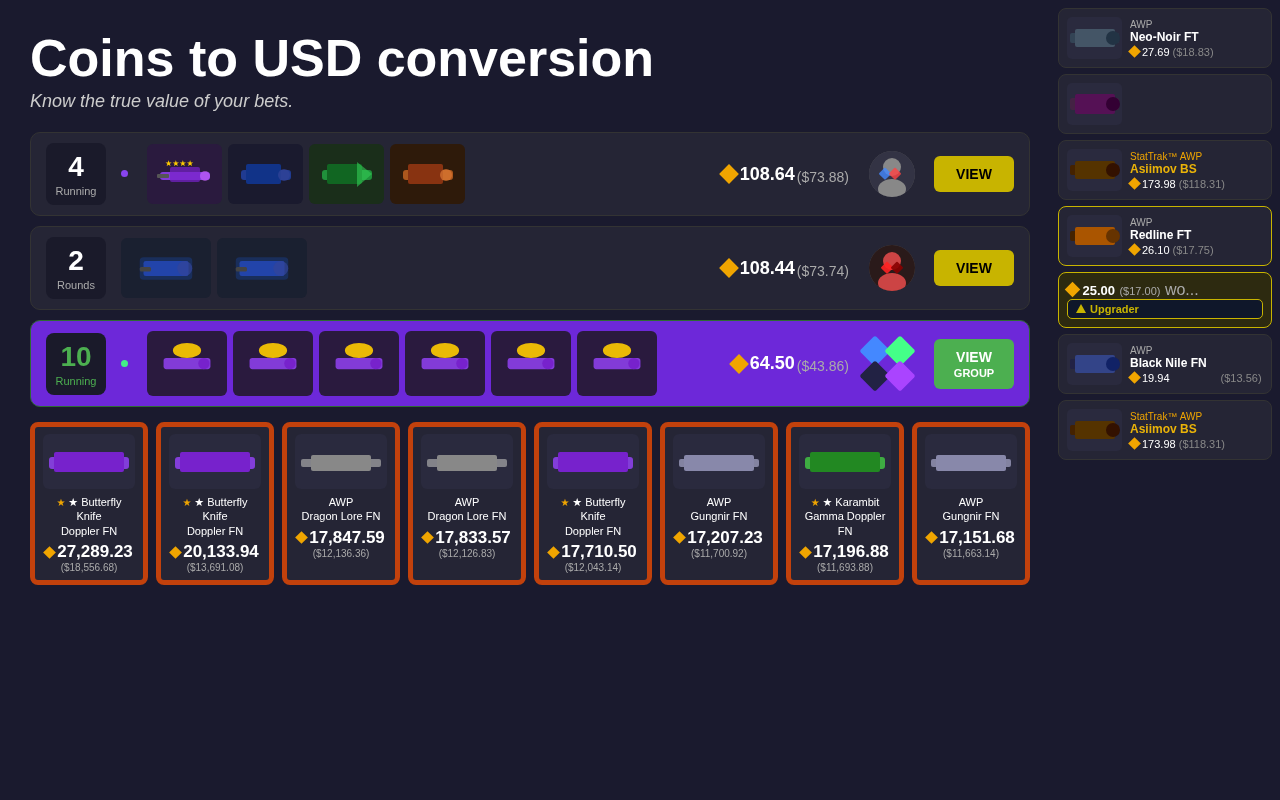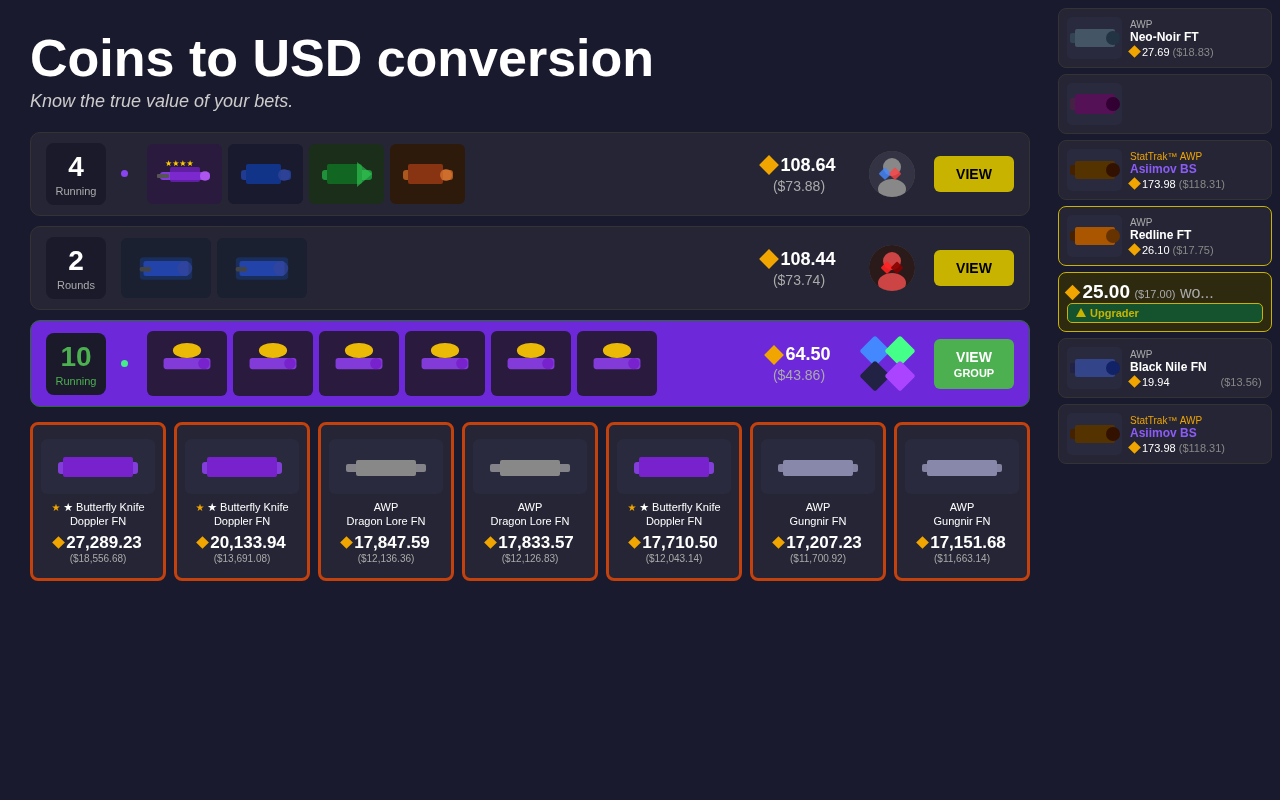--- a/index.html
+++ b/index.html
@@ -115,22 +115,22 @@
       position: relative;
     }
 
     .item-img svg {
       width: 60px;
       height: 45px;
     }
 
     .coin-value {
       display: flex;
-      flex-direction: column;
-      align-items: center;
+      flex-direction: row;
+      align-items: flex-end;
       min-width: 100px;
       gap: 2px;
     }
 
     .coin-amount {
       display: flex;
       align-items: center;
       gap: 4px;
       font-size: 18px;
       font-weight: bold;
@@ -198,24 +198,24 @@
     
     .bottom-items {
       display: flex;
       gap: 8px;
       margin-top: 15px;
     }
 
     .bottom-card {
       background: #252535;
       border-radius: 8px;
-      padding: 14px 8px;
+      padding: 7px 8px;
       flex: 1;
       text-align: center;
-      border: 3px solid #c2410c;
+      border: 5px solid #c2410c;
     }
 
     .bottom-card .item-name {
       font-size: 11px;
       color: #fff;
       margin-top: 6px;
       line-height: 1.3;
     }
 
     .bottom-card .star {
@@ -290,21 +290,21 @@
     }
 
     .sidebar-item-info .item-title {
       font-size: 12px;
       color: #fff;
       font-weight: bold;
       display: block;
     }
 
     .sidebar-item-info .item-title.stattrak {
-      color: #8b5cf6;
+      color: #eab308;
     }
 
     .sidebar-item-info .price-row {
       display: flex;
       align-items: center;
       gap: 3px;
       margin-top: 2px;
     }
 
     .mini-coin {
@@ -320,21 +320,21 @@
       font-size: 11px;
       color: #fff;
     }
 
     .sidebar-card.special {
       background: #2d2a10;
       border: 1.5px solid #c8b400;
     }
 
     .upgrader-badge {
-      background: #14532d;
+      background: #0f172a;
       color: #c8b400;
       font-size: 11px;
       font-weight: bold;
       padding: 3px 7px;
       border-radius: 5px;
       display: flex;
       align-items: center;
       gap: 3px;
       border: 1px solid #c8b400;
     }
@@ -652,20 +652,37 @@
         <span>AWP</span><br>
         <span>Gungnir FN</span>
       </div>
       <div class="coin-row">
         <span class="mini-coin"></span>
         <span class="coin-val">17,207.23</span>
       </div>
       <div class="usd-val">($11,700.92)</div>
     </div>
 
+    <div class="bottom-card">
+      <div class="item-img-sm">
+        <svg width="90" height="50" viewBox="0 0 90 50">
+            <rect x="5" y="20" width="80" height="12" rx="3" fill="#44cc44" opacity="0.8"></rect>
+            <rect x="10" y="15" width="70" height="20" rx="2" fill="#228822"></rect>
+          </svg>
+      </div>
+      <div class="item-name">
+        <span class="star">★ </span><span>★ Karambit</span><br>
+        <span>Gamma Doppler FN</span>
+      </div>
+      <div class="coin-row">
+        <span class="mini-coin"></span>
+        <span class="coin-val">17,196.88</span>
+      </div>
+      <div class="usd-val">($11,693.88)</div>
+    </div>
 
     <div class="bottom-card">
       <div class="item-img-sm">
         <svg width="90" height="50" viewBox="0 0 90 50">
             <rect x="5" y="22" width="80" height="8" rx="2" fill="#aaaacc" opacity="0.7"></rect>
             <rect x="10" y="18" width="70" height="16" rx="2" fill="#8888aa"></rect>
           </svg>
       </div>
       <div class="item-name">
         <span>AWP</span><br>
@@ -744,21 +761,21 @@
       <div class="price-row">
         <span class="mini-coin"></span>
         <span class="price-text"><span>26.10</span> <span style="color:#888;">($17.75)</span></span>
       </div>
     </div>
   </div>
 
   <div class="sidebar-card special">
     <div class="price-row" style="flex:1; gap:5px; flex-wrap:wrap; align-items:center;">
       <span class="mini-coin" style="width:11px;height:11px;"></span>
-      <span style="font-size:19px; font-weight:bold; color:#fff;">25.00</span>
+      <span style="font-size:13px; font-weight:bold; color:#fff;">25.00</span>
       <span style="font-size:11px; color:#aaa;">($17.00)</span>
       <span style="font-size:16px; color:#aaa;">wo...</span>
       <span class="upgrader-badge">
         <svg width="12" height="12" viewBox="0 0 12 12">
             <polygon points="6,1 11,10 1,10" fill="#c8b400"></polygon>
           </svg>
         <span>Upgrader</span>
       </span>
     </div>
   </div>

